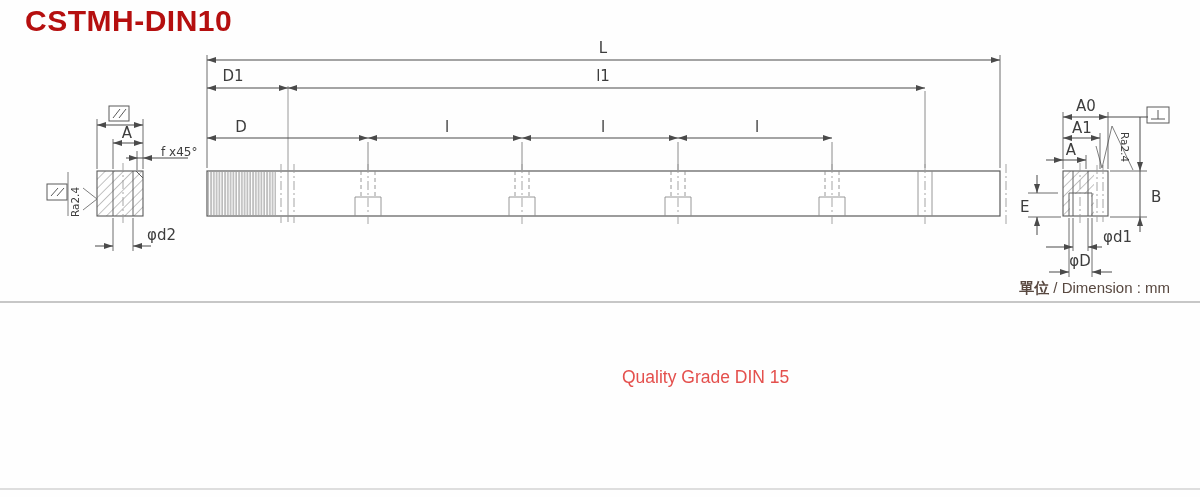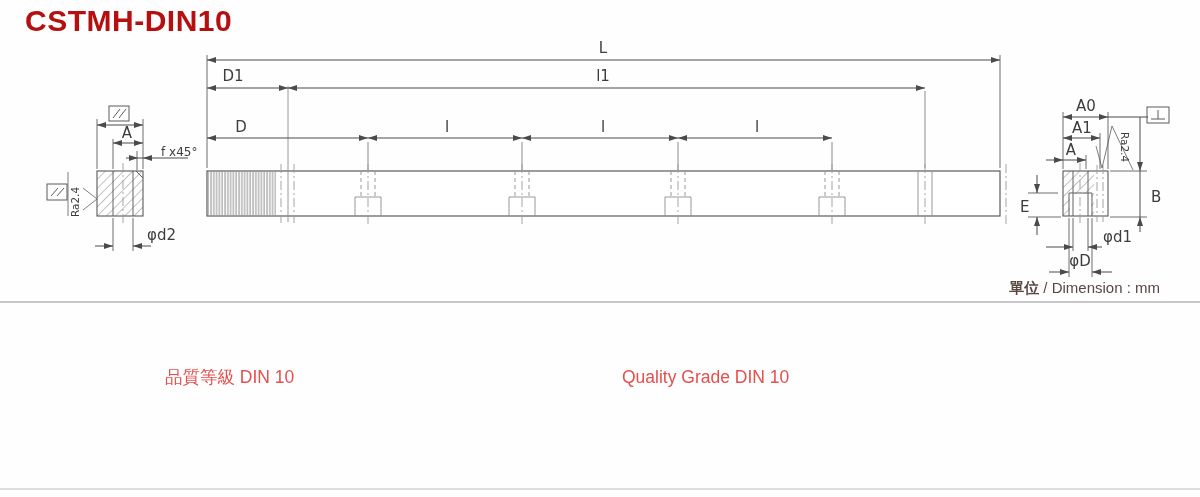--- a/index.html
+++ b/index.html
@@ -1,21 +1,21 @@
 <!DOCTYPE html>
 <html><head>
 <meta charset="utf-8">
 <style>
   html,body{margin:0;padding:0;background:#ffffff;}
   #page{position:relative;width:1200px;height:497px;background:#fefefe;overflow:hidden;
         font-family:"Liberation Sans",sans-serif;}
   .title{position:absolute;left:25px;top:4px;font-size:30px;font-weight:700;color:#b50f0f;
          letter-spacing:0.5px;text-align:center;}
   svg{position:absolute;left:0;top:0;}
-  .unit-note{position:absolute;top:279px;right:40px;font-size:15px;color:#584840;}
+  .unit-note{position:absolute;top:279px;right:30px;font-size:15px;color:#584840;}
   .unit-note .cjk{font-weight:700;}
   .divider{position:absolute;left:0;top:301px;width:1200px;height:2px;background:#c7c7c7;}
   .footline{position:absolute;left:0;top:488px;width:1200px;height:2px;background:#dedede;}
   .spec-col{position:absolute;top:312px;}
   .spec-col.zh{left:165px;}
   .spec-col.en{left:622px;}
   .spec-head{color:#e4504d;font-size:17.5px;line-height:26px;white-space:pre;}
   text{font-family:"DejaVu Sans","Liberation Sans",sans-serif;}
 </style>
 </head>
@@ -209,26 +209,25 @@
       <text x="1080" y="266">φD</text>
     </g>
   </svg>
 
   <div class="unit-note"><span class="cjk">單位</span><span> / Dimension : mm</span></div>
 
   <div class="divider"></div>
 
   <div class="spec-col zh">
     <div class="spec-head">
-      <div>品質等級 DIN 10</div>
     </div>
 
   </div>
 
   <div class="spec-col en">
     <div class="spec-head">
-      <div>Quality Grade DIN 10</div>
+      <div>Quality Grade DIN 15</div>
     </div>
 
   </div>
 
   <div class="footline"></div>
 </div>
 
 </body></html>

